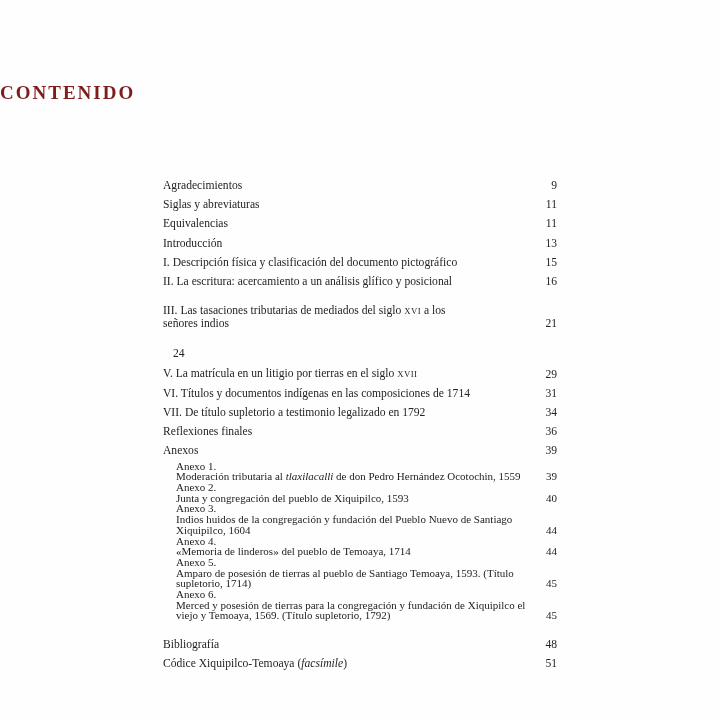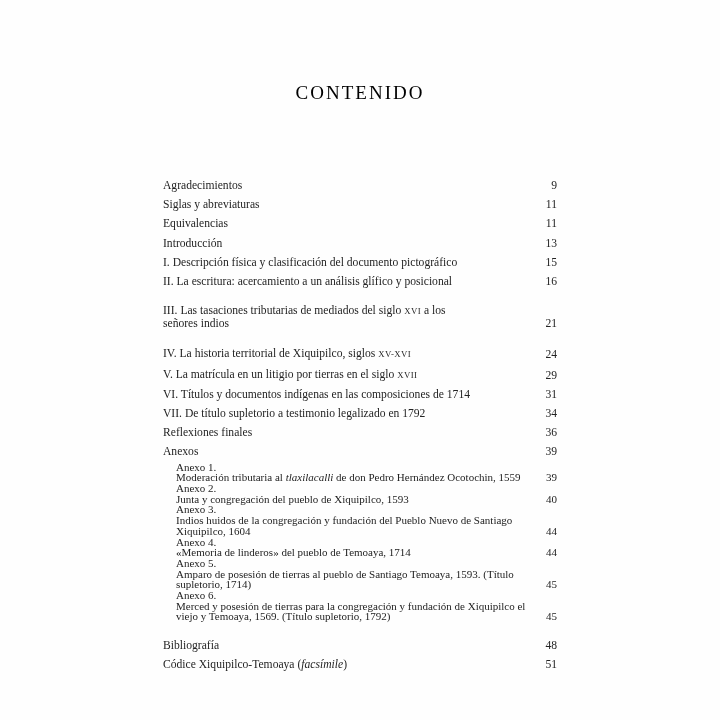--- a/index.html
+++ b/index.html
@@ -11,25 +11,25 @@
     font-family: "Liberation Serif", serif;
     color: #232323;
     overflow: hidden;
   }
   
   .title {
     position: absolute;
     top: 82px;
     left: 0;
     width: 100%;
-    text-align: center;
     font-size: 19px;
     letter-spacing: 2px;
-    color: #000000;
+    color: #7f1d1d;
     white-space: nowrap;
+    font-weight: bold;
   }
   
   .toc {
     position: absolute;
     left: 163px;
     right: 163px;
     top: 176px;
   }
   .row {
     display: flex;
@@ -85,21 +85,20 @@
       <span class="lbl">II. La escritura: acercamiento a un análisis glífico y posicional</span>
       <span class="num">16</span>
     </div>
 
     <div class="row m2">
       <span class="lbl"><span>III. Las tasaciones tributarias de mediados del siglo </span><span class="sc">XVI</span><span> a los</span><br><span>señores indios</span></span>
       <span class="num">21</span>
     </div>
 
     <div class="row main">
-      <span class="lbl"><span>IV. La historia territorial de Xiquipilco, siglos </span><span class="sc">XV-XVI</span></span>
       <span class="num">24</span>
     </div>
 
     <div class="row main">
       <span class="lbl"><span>V. La matrícula en un litigio por tierras en el siglo </span><span class="sc">XVII</span></span>
       <span class="num">29</span>
     </div>
 
     <div class="row main">
       <span class="lbl">VI. Títulos y documentos indígenas en las composiciones de 1714</span>

